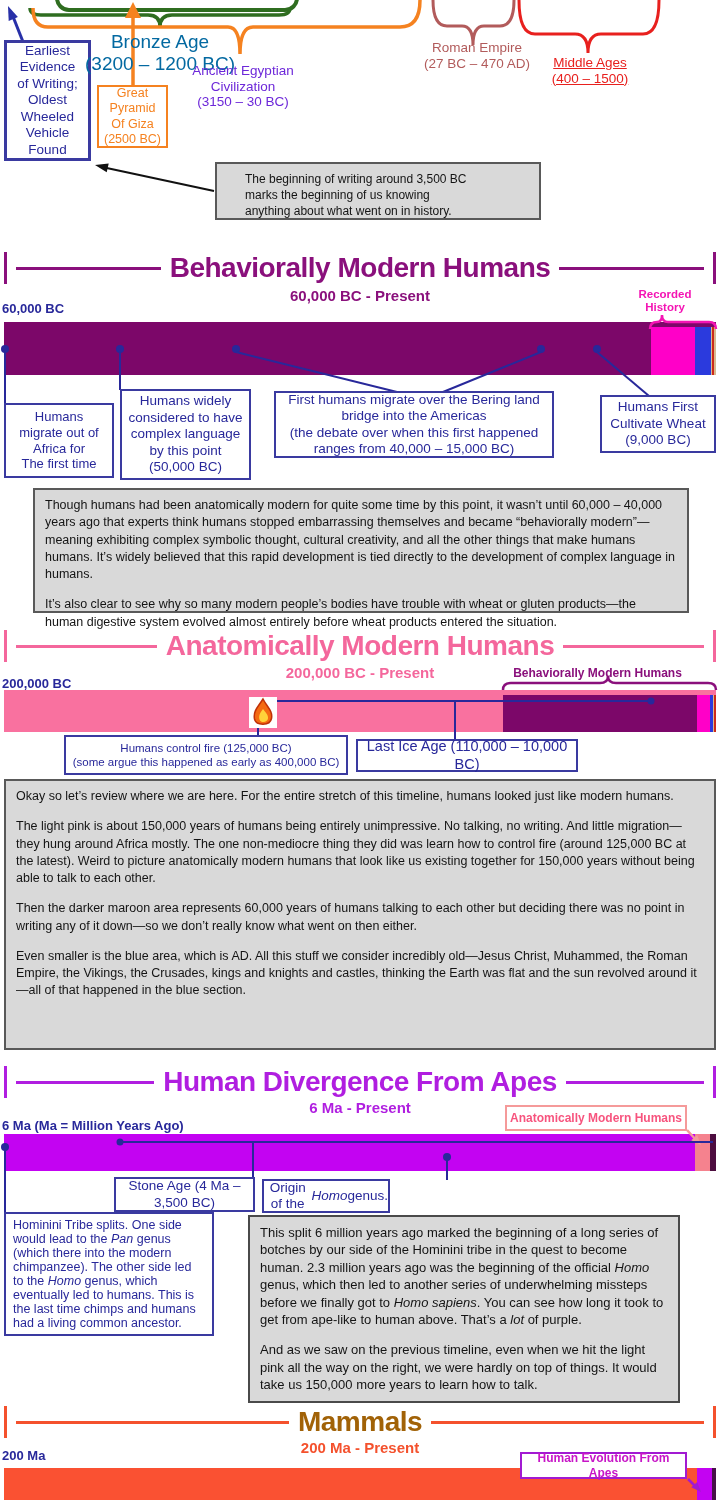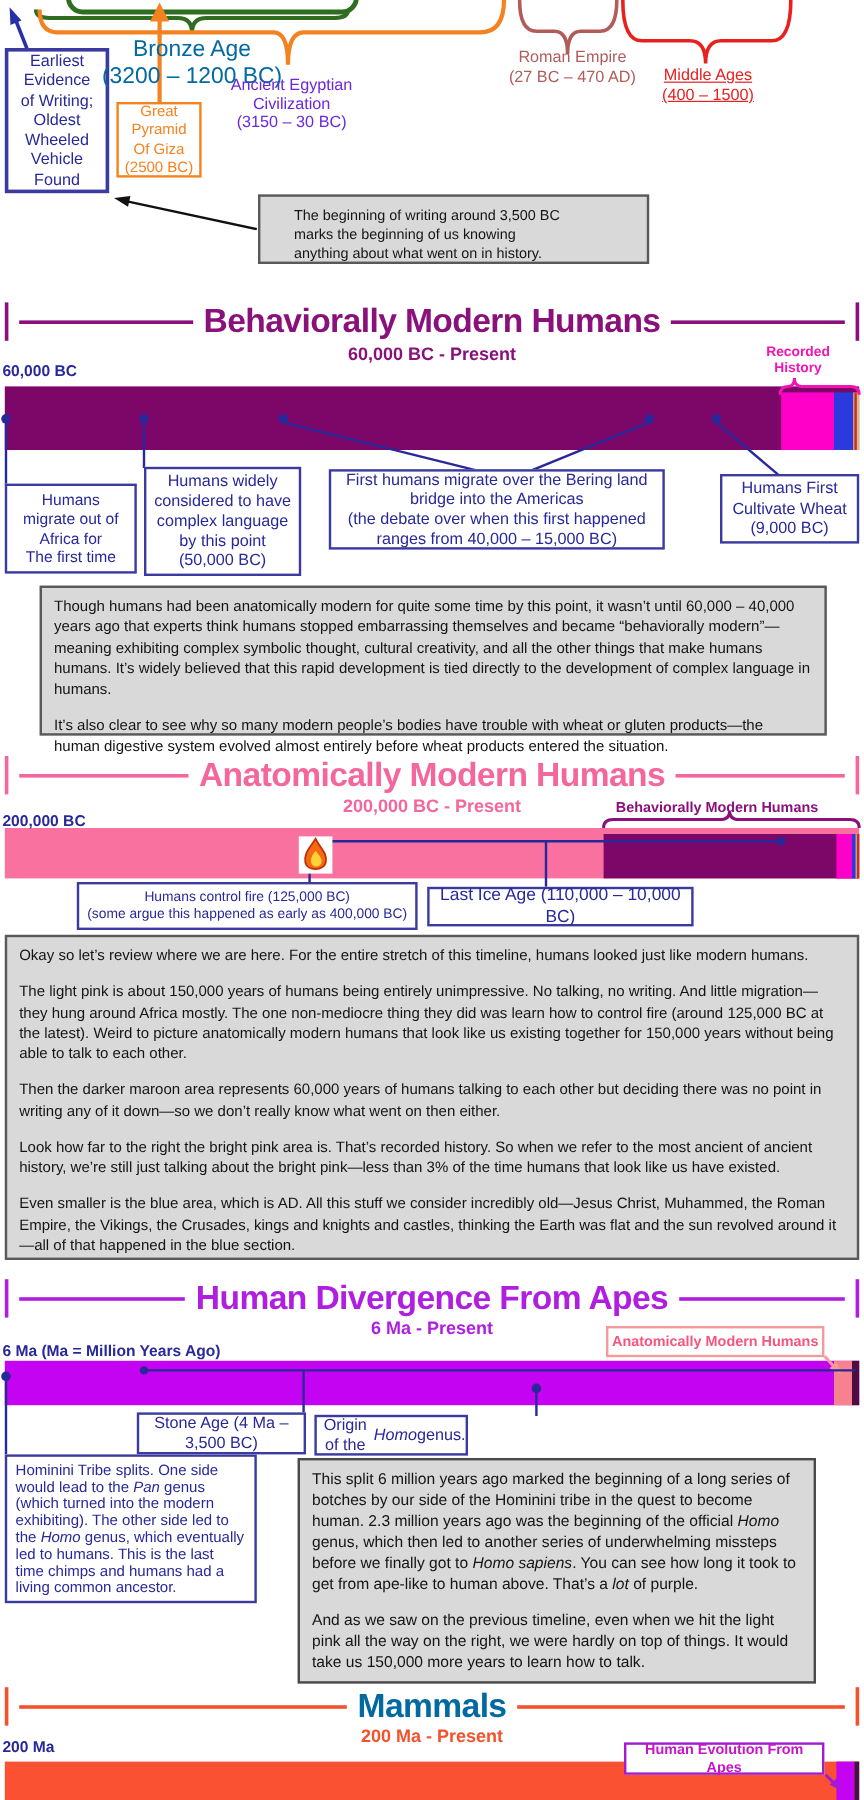--- a/index.html
+++ b/index.html
@@ -195,21 +195,20 @@
   </div>
 
   <div class="box" style="left:64px;top:735px;width:284px;height:40px;font-size:11.5px;">Humans control fire (125,000 BC)
 (some argue this happened as early as 400,000 BC)</div>
   <div class="box" style="left:356px;top:739px;width:222px;height:33px;font-size:14.5px;">Last Ice Age (110,000 – 10,000 BC)</div>
 
   <div class="graybox" style="left:4px;top:779px;width:712px;height:271px;">
     <p>Okay so let’s review where we are here.  For the entire stretch of this timeline, humans looked just like modern humans.</p>
     <p>The light pink is about 150,000 years of humans being entirely unimpressive.  No talking, no writing.  And little migration—they hung around Africa mostly.  The one non-mediocre thing they did was learn how to control fire (around 125,000 BC at the latest). Weird to picture anatomically modern humans that look like us existing together for 150,000 years without being able to talk to each other.</p>
     <p>Then the darker maroon area represents 60,000 years of humans talking to each other but deciding there was no point in writing any of it down—so we don’t really know what went on then either.</p>
-    <p>Look how far to the right the bright pink area is.  That’s recorded history.  So when we refer to the most ancient of ancient history, we’re still just talking about the bright pink—less than 3% of the time humans that look like us have existed.</p>
     <p>Even smaller is the blue area, which is AD.  All this stuff we consider incredibly old—Jesus Christ, Muhammed, the Roman Empire, the Vikings, the Crusades, kings and knights and castles, thinking the Earth was flat and the sun revolved around it—all of that happened in the blue section.</p>
   </div>
 
   <div class="titlerow" style="top:1066px;color:#b01ee0;">
     <div class="endtick" style="background:#b01ee0;"></div>
     <div class="tline" style="background:#b01ee0;"></div>
     <span>Human Divergence From Apes</span>
     <div class="tline" style="background:#b01ee0;"></div>
     <div class="endtick" style="background:#b01ee0;"></div>
   </div>
@@ -222,28 +221,28 @@
     <div class="seg" style="left:706px;top:0;bottom:0;width:6px;background:#4d0d3f;"></div>
   </div>
 
   <div class="box" style="left:114px;top:1177px;width:141px;height:35px;font-size:13.5px;">Stone Age (4 Ma – 3,500 BC)</div>
   <div class="box" style="left:262px;top:1179px;width:128px;height:34px;font-size:13.5px;white-space:normal;">
       <span>Origin of the </span>
       <span class="it">Homo</span>
       <span> genus.</span>
     </div>
 
-  <div class="box" id="hominini-box"><span>Hominini Tribe splits. One side would lead to the </span><span class="it">Pan</span><span> genus (which turned into the modern exhibiting).  The other side led to the </span><span class="it">Homo</span><span> genus, which eventually led to humans.  This is the last time chimps and humans had a living common ancestor.</span></div>
+  <div class="box" id="hominini-box"><span>Hominini Tribe splits. One side would lead to the </span><span class="it">Pan</span><span> genus (which there into the modern chimpanzee).  The other side led to the </span><span class="it">Homo</span><span> genus, which eventually led to humans.  This is the last time chimps and humans had a living common ancestor.</span></div>
 
   <div class="graybox" id="gray4" style="left:248px;top:1215px;width:432px;">
     <p><span>This split 6 million years ago marked the beginning of a long series of botches by our side of the Hominini tribe in the quest to become human.  2.3 million years ago was the beginning of the official </span><span class="it">Homo</span><span> genus, which then led to another series of underwhelming missteps before we finally got to </span><span class="it">Homo sapiens</span><span>.  You can see how long it took to get from ape-like to human above.  That’s a </span><span class="it">lot</span><span> of purple.</span></p>
     <p>And as we saw on the previous timeline, even when we hit the light pink all the way on the right, we were hardly on top of things.  It would take us 150,000 more years to learn how to talk.</p>
   </div>
 
-  <div class="titlerow" style="top:1406px;color:#0369a1;text-align:right;">
+  <div class="titlerow" style="top:1406px;color:#a16207;text-align:right;">
     <div class="endtick" style="background:#f4512d;"></div>
     <div class="tline" style="background:#f4512d;"></div>
     <span>Mammals</span>
     <div class="tline" style="background:#f4512d;"></div>
     <div class="endtick" style="background:#f4512d;"></div>
   </div>
   <div class="subtitle" style="top:1439px;color:#f4512d;">200 Ma - Present</div>
   <div class="box" id="evo-label">Human Evolution From Apes</div>
   <div class="axis" style="left:2px;top:1448px;">200 Ma</div>
 

